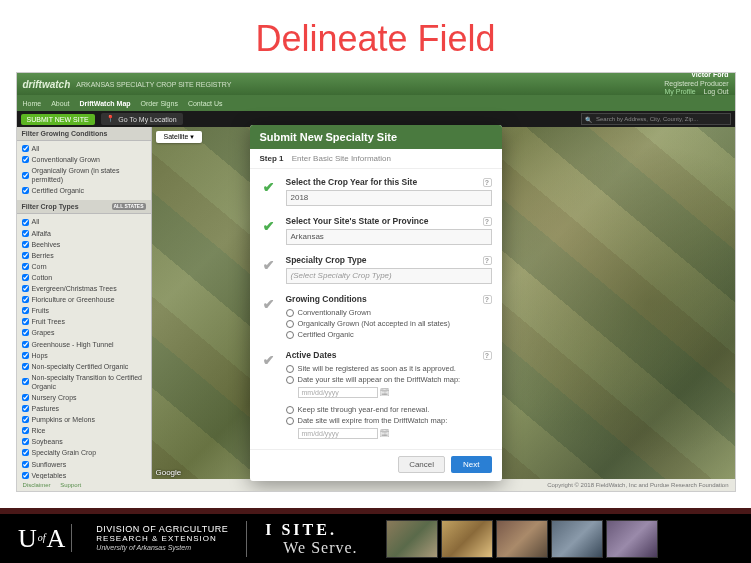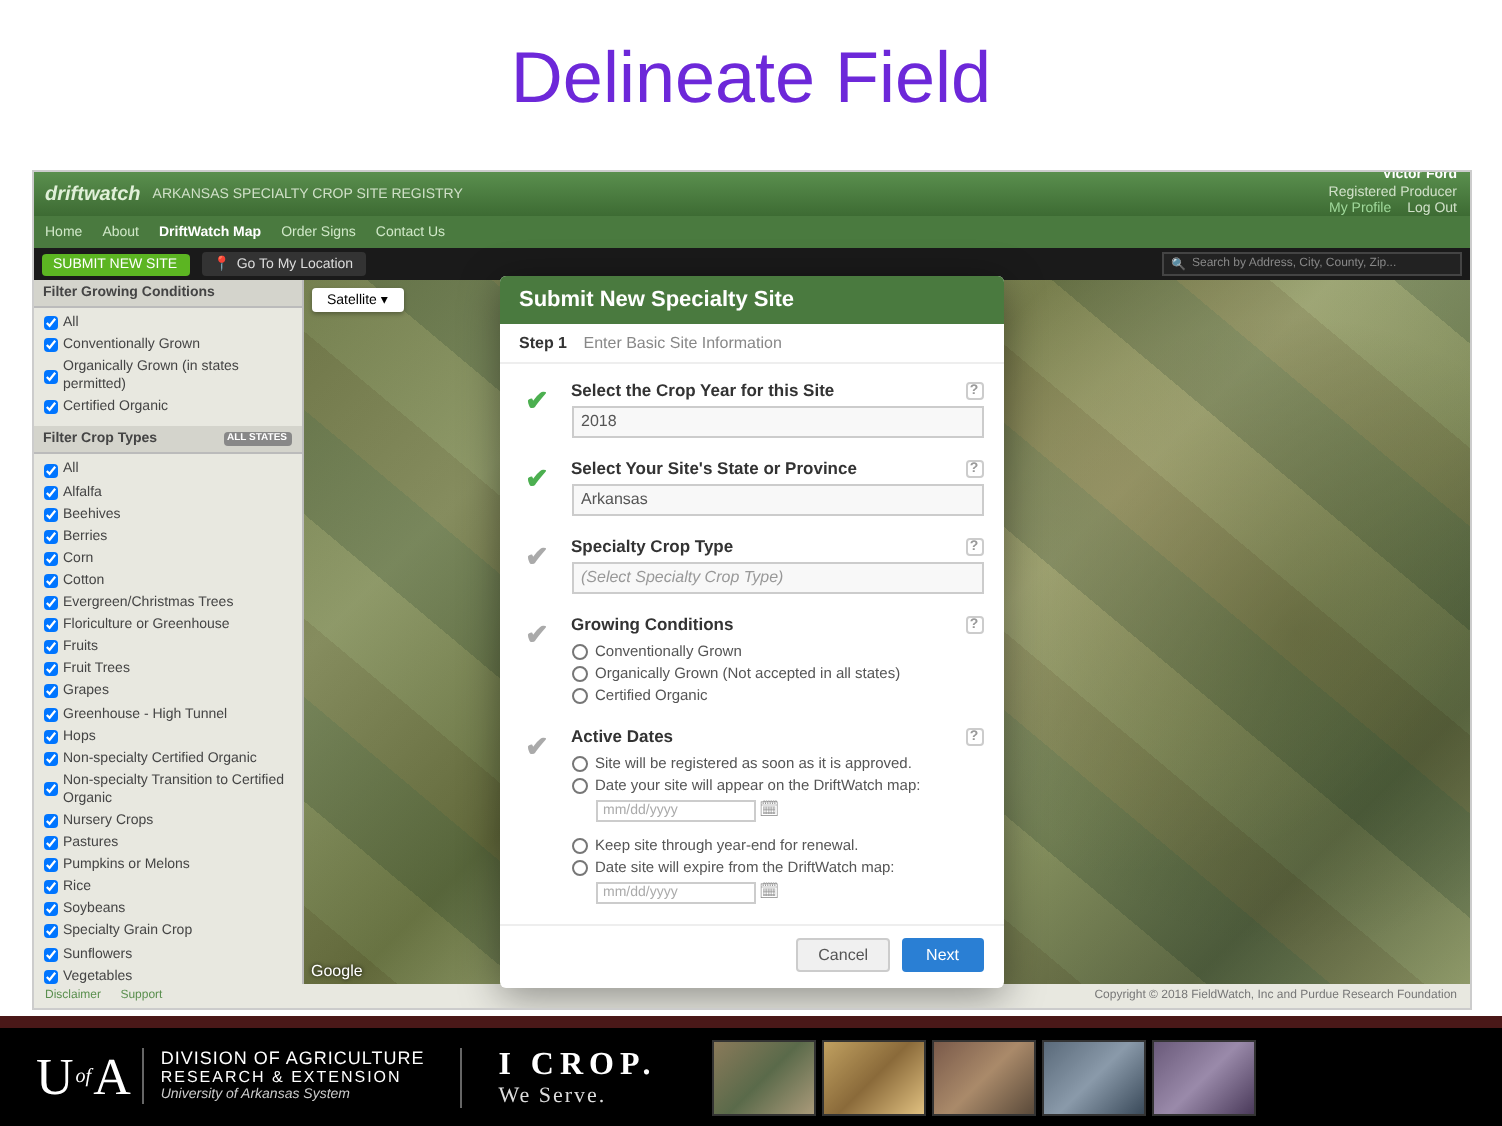--- a/index.html
+++ b/index.html
@@ -1,18 +1,18 @@
 <!DOCTYPE html>
 <html><head>
 <meta charset="utf-8">
 <style>
   * { box-sizing: border-box; margin: 0; padding: 0; }
   body { font-family: Arial, sans-serif; background: #fff; width: 751px; height: 563px; overflow: hidden; position: relative; }
   
-  .slide-title { text-align: center; font-size: 36px; color: #6d28d9; padding: 18px 0 25px; font-weight: normal; }
+  .slide-title { text-align: center; font-size: 36px; color: #ef4444; padding: 18px 0 12px; font-weight: normal; }
   
   .app-frame { position: relative; width: 720px; height: 420px; margin: 0 auto; border: 1px solid #ccc; overflow: hidden; font-size: 8px; }
   
   .top-header { background: linear-gradient(#5a8f4e, #3d6b33); height: 22px; display: flex; align-items: center; padding: 0 6px; color: #fff; }
   .logo-area { display: flex; align-items: center; gap: 4px; }
   .logo-text { font-style: italic; font-weight: bold; font-size: 10px; color: #e0f0d8; }
   .header-sub { font-size: 7px; color: #d0e0c8; margin-left: 6px; }
   .header-right { margin-left: auto; text-align: right; font-size: 7px; line-height: 1.2; }
   .header-right .name { font-weight: bold; }
   .header-right .sub { color: #d0e0c8; }
@@ -66,27 +66,27 @@
   .btn-cancel { background: #f0f0f0; border: 1px solid #ccc; padding: 3px 10px; font-size: 8px; border-radius: 2px; cursor: pointer; color: #555; }
   .btn-next { background: #2a7fd4; color: #fff; border: none; padding: 3px 12px; font-size: 8px; border-radius: 2px; cursor: pointer; }
   
   .footer-bar { background: #e8e8e0; height: 12px; display: flex; align-items: center; padding: 0 6px; font-size: 6px; color: #777; justify-content: space-between; }
   .footer-links a { color: #5a8f4e; margin-right: 8px; cursor: pointer; }
   
   .bottom-banner { position: absolute; bottom: 0; left: 0; right: 0; height: 55px; background: #000; display: flex; align-items: center; padding: 0 18px; gap: 18px; border-top: 6px solid #4a1818; }
   .ua-logo { display: flex; align-items: flex-start; gap: 6px; }
   .ua-mark { color: #fff; font-size: 26px; font-family: Georgia, serif; display: flex; align-items: baseline; }
   .ua-mark .of { font-size: 10px; font-style: italic; margin: 0 1px; position: relative; top: -6px; }
-  .ua-text { color: #fff; font-size: 8px; line-height: 1.2; border-left: 1px solid #666; padding-left: 8px; }
+  .ua-text { color: #fff; font-size: 8px; line-height: 1.2; border-left: 1px solid #666; padding-left: 24px; }
   .ua-text .l1 { font-size: 9px; letter-spacing: 0.5px; }
   .ua-text .l2 { font-size: 8px; letter-spacing: 1px; }
   .ua-text .l3 { font-style: italic; font-size: 7px; color: #ccc; }
   .icare { color: #fff; font-family: Georgia, serif; border-left: 1px solid #666; padding-left: 18px; }
   .icare .l1 { font-size: 16px; letter-spacing: 3px; font-weight: bold; }
-  .icare .l2 { font-size: 11px; letter-spacing: 1px; color: #ddd; }
+  .icare .l2 { font-size: 16px; letter-spacing: 1px; color: #ddd; margin-left: 18px; }
   .banner-imgs { display: flex; gap: 3px; margin-left: 10px; }
   .banner-img { width: 52px; height: 38px; background: linear-gradient(135deg, #8a7a5a, #5a6a4a, #aa9a7a); border: 1px solid #333; }
   .banner-img:nth-child(2){ background: linear-gradient(135deg,#c0a060,#8a6a3a,#e0c080);}
   .banner-img:nth-child(3){ background: linear-gradient(135deg,#7a5a4a,#aa8a6a,#5a4a3a);}
   .banner-img:nth-child(4){ background: linear-gradient(135deg,#5a6a7a,#8a9aaa,#3a4a5a);}
   .banner-img:nth-child(5){ background: linear-gradient(135deg,#6a5a7a,#9a8aaa,#4a3a5a);}
 </style>
 </head>
 <body>
 
@@ -377,21 +377,21 @@
 <div class="bottom-banner">
   <div class="ua-logo">
     <div class="ua-mark">U<span class="of">of</span>A</div>
     <div class="ua-text">
       <div class="l1">DIVISION OF AGRICULTURE</div>
       <div class="l2">RESEARCH &amp; EXTENSION</div>
       <div class="l3">University of Arkansas System</div>
     </div>
   </div>
   <div class="icare">
-    <div class="l1">I CROP.</div>
+    <div class="l1">I SITE.</div>
     <div class="l2">We Serve.</div>
   </div>
   <div class="banner-imgs">
     <div class="banner-img"></div>
     <div class="banner-img"></div>
     <div class="banner-img"></div>
     <div class="banner-img"></div>
     <div class="banner-img"></div>
   </div>
 </div>

